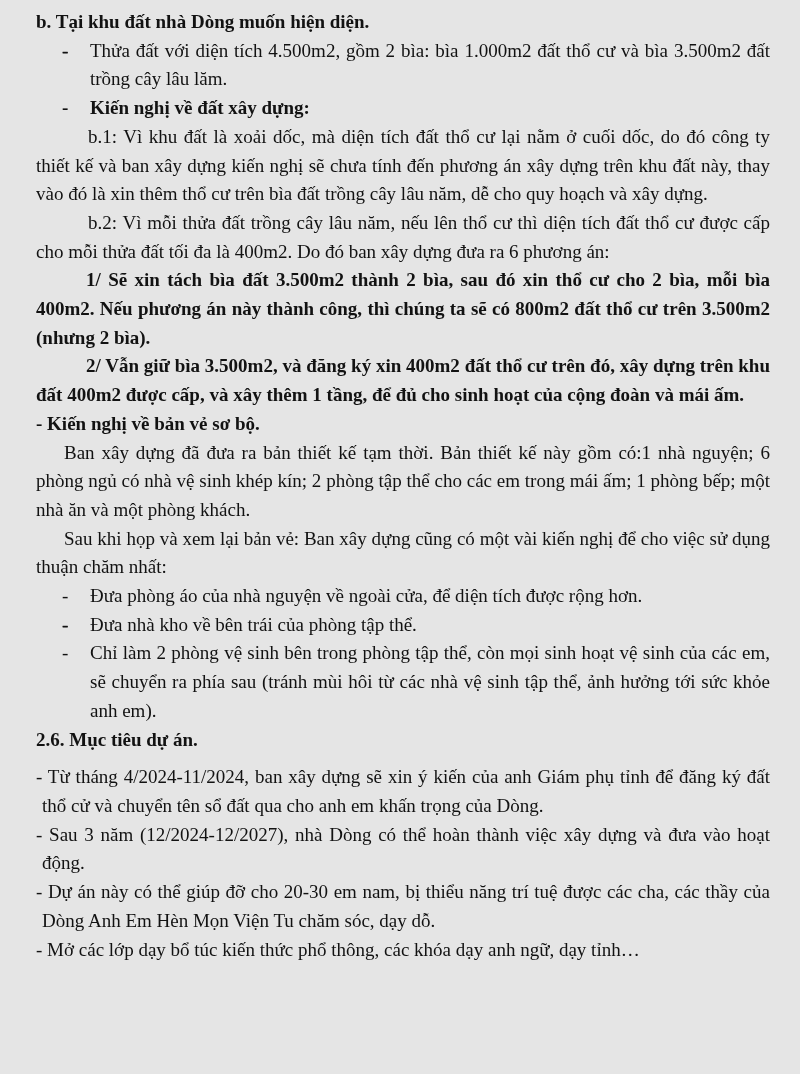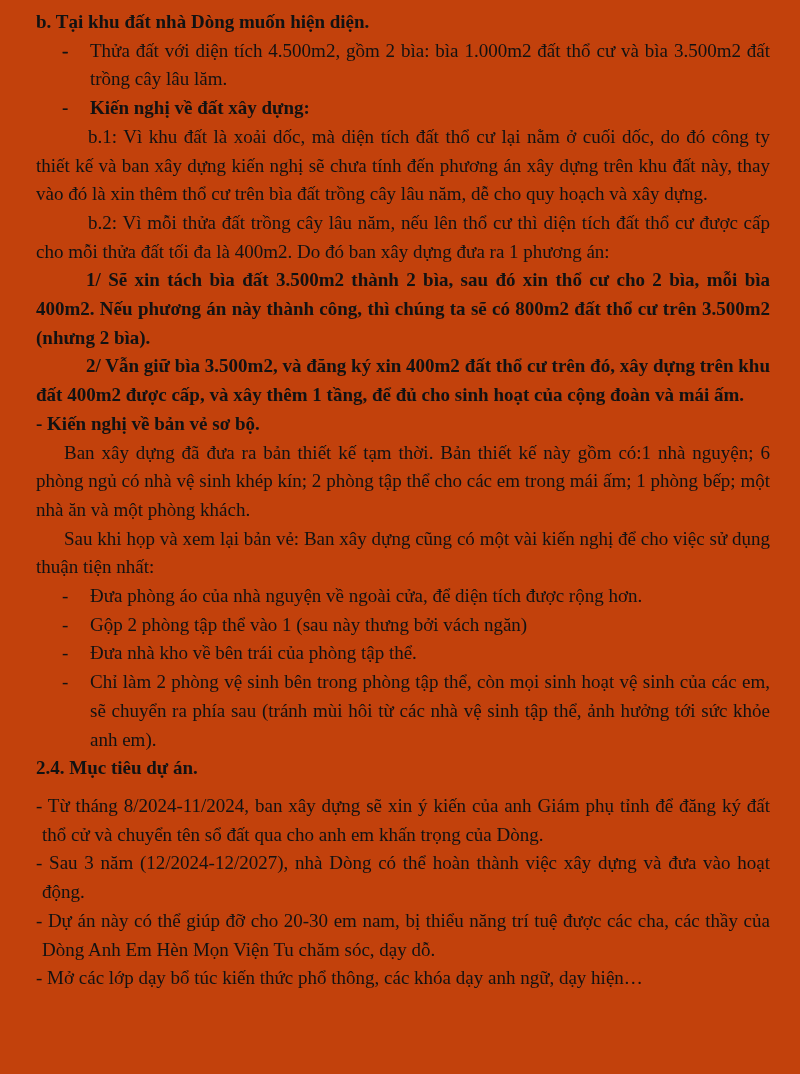--- a/index.html
+++ b/index.html
@@ -2,21 +2,21 @@
 <html><head>
 <meta charset="utf-8">
 <style>
   html, body { margin: 0; padding: 0; background: #ffffff; }
   .page {
     position: relative;
     width: 800px;
     height: 1074px;
     box-sizing: border-box;
     padding: 8px 30px 0 36px;
-    background: #c2410c;
+    background: #e5e5e5;
     color: #121212;
     font-family: "Liberation Serif", "DejaVu Serif", serif;
     font-size: 19px;
     line-height: 28.7px;
     overflow: hidden;
   }
   .page p, .page div.h { margin: 0; }
   .h { font-weight: bold; text-align: left; }
   .h-b { margin-left: 88px; }
   .h-inline { margin-left: 26px; }
@@ -58,55 +58,54 @@
     <span>Thửa đất với diện tích 4.500m2, gồm 2 bìa: bìa 1.000m2 đất thổ cư và bìa 3.500m2 đất trồng cây lâu lăm.</span>
   </div>
 
   <div class="li bold">
     <span class="dash">-</span>
     <span>Kiến nghị về đất xây dựng:</span>
   </div>
 
   <p class="p-b">b.1: Vì khu đất là xoải dốc, mà diện tích đất thổ cư lại nằm ở cuối dốc, do đó công ty thiết kế và ban xây dựng kiến nghị sẽ chưa tính đến phương án xây dựng trên khu đất này, thay vào đó là xin thêm thổ cư trên bìa đất trồng cây lâu năm, dễ cho quy hoạch và xây dựng.</p>
 
-  <p class="p-b">b.2: Vì mỗi thửa đất trồng cây lâu năm, nếu lên thổ cư thì diện tích đất thổ cư được cấp cho mỗi thửa đất tối đa là 400m2. Do đó ban xây dựng đưa ra 1 phương án:</p>
+  <p class="p-b">b.2: Vì mỗi thửa đất trồng cây lâu năm, nếu lên thổ cư thì diện tích đất thổ cư được cấp cho mỗi thửa đất tối đa là 400m2. Do đó ban xây dựng đưa ra 6 phương án:</p>
 
   <p class="p-opt">1/ Sẽ xin tách bìa đất 3.500m2 thành 2 bìa, sau đó xin thổ cư cho 2 bìa, mỗi bìa 400m2. Nếu phương án này thành công, thì chúng ta sẽ có 800m2 đất thổ cư trên 3.500m2 (nhưng 2 bìa).</p>
 
   <p class="p-opt">2/ Vẫn giữ bìa 3.500m2, và đăng ký xin 400m2 đất thổ cư trên đó, xây dựng trên khu đất 400m2 được cấp, và xây thêm 1 tầng, để đủ cho sinh hoạt của cộng đoàn và mái ấm.</p>
 
   <div class="h h-inline">- Kiến nghị về bản vẻ sơ bộ.</div>
 
   <p class="p-body">Ban xây dựng đã đưa ra bản thiết kế tạm thời. Bản thiết kế này gồm có:1 nhà nguyện; 6 phòng ngủ có nhà vệ sinh khép kín; 2 phòng tập thể cho các em trong mái ấm; 1 phòng bếp; một nhà ăn và một phòng khách.</p>
 
-  <p class="p-body">Sau khi họp và xem lại bản vẻ: Ban xây dựng cũng có một vài kiến nghị để cho việc sử dụng thuận tiện nhất:</p>
+  <p class="p-body">Sau khi họp và xem lại bản vẻ: Ban xây dựng cũng có một vài kiến nghị để cho việc sử dụng thuận chăm nhất:</p>
 
   <div class="li">
     <span class="dash">-</span>
     <span>Đưa phòng áo của nhà nguyện về ngoài cửa, để diện tích được rộng hơn.</span>
   </div>
 
   <div class="li">
     <span class="dash">-</span>
-    <span>Gộp 2 phòng tập thể vào 1 (sau này thưng bởi vách ngăn)</span>
   </div>
 
   <div class="li">
     <span class="dash">-</span>
     <span>Đưa nhà kho về bên trái của phòng tập thể.</span>
   </div>
 
   <div class="li">
     <span class="dash">-</span>
     <span>Chỉ làm 2 phòng vệ sinh bên trong phòng tập thể, còn mọi sinh hoạt vệ sinh của các em, sẽ chuyển ra phía sau (tránh mùi hôi từ các nhà vệ sinh tập thể, ảnh hưởng tới sức khỏe anh em).</span>
   </div>
 
-  <div class="h h-inline">2.4. Mục tiêu dự án.</div>
+  <div class="h h-inline">2.6. Mục tiêu dự án.</div>
 
-  <p class="p-goal gap-top">- Từ tháng 8/2024-11/2024, ban xây dựng sẽ xin ý kiến của anh Giám phụ tỉnh để đăng ký đất thổ cử và chuyển tên sổ đất qua cho anh em khấn trọng của Dòng.</p>
+  <p class="p-goal gap-top">- Từ tháng 4/2024-11/2024, ban xây dựng sẽ xin ý kiến của anh Giám phụ tỉnh để đăng ký đất thổ cử và chuyển tên sổ đất qua cho anh em khấn trọng của Dòng.</p>
 
   <p class="p-goal">- Sau 3 năm (12/2024-12/2027), nhà Dòng có thể hoàn thành việc xây dựng và đưa vào hoạt động.</p>
 
   <p class="p-goal">- Dự án này có thể giúp đỡ cho 20-30 em nam, bị thiểu năng trí tuệ được các cha, các thầy của Dòng Anh Em Hèn Mọn Viện Tu chăm sóc, dạy dỗ.</p>
 
-  <p class="p-goal">- Mở các lớp dạy bổ túc kiến thức phổ thông, các khóa dạy anh ngữ, dạy hiện…</p>
+  <p class="p-goal">- Mở các lớp dạy bổ túc kiến thức phổ thông, các khóa dạy anh ngữ, dạy tỉnh…</p>
 
 </div>
 
 </body></html>

